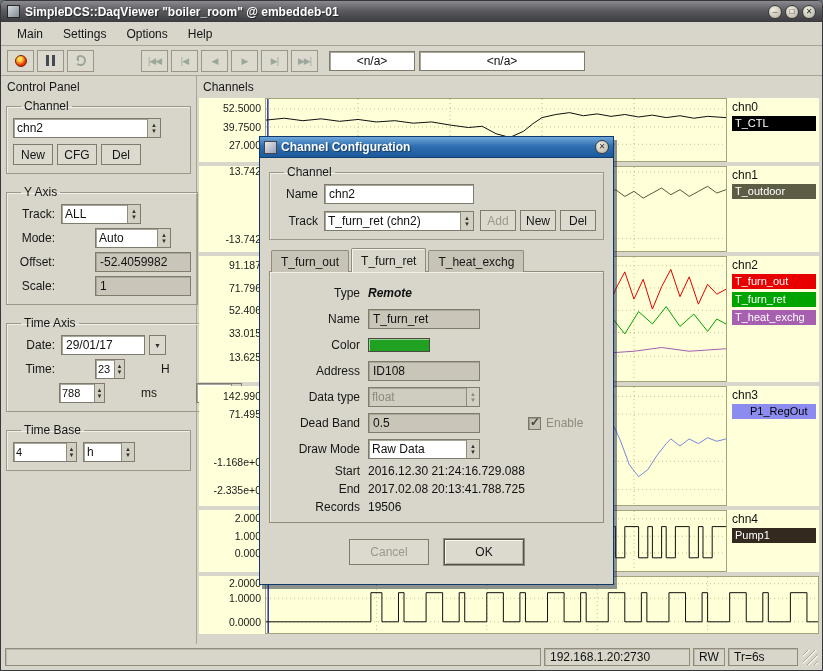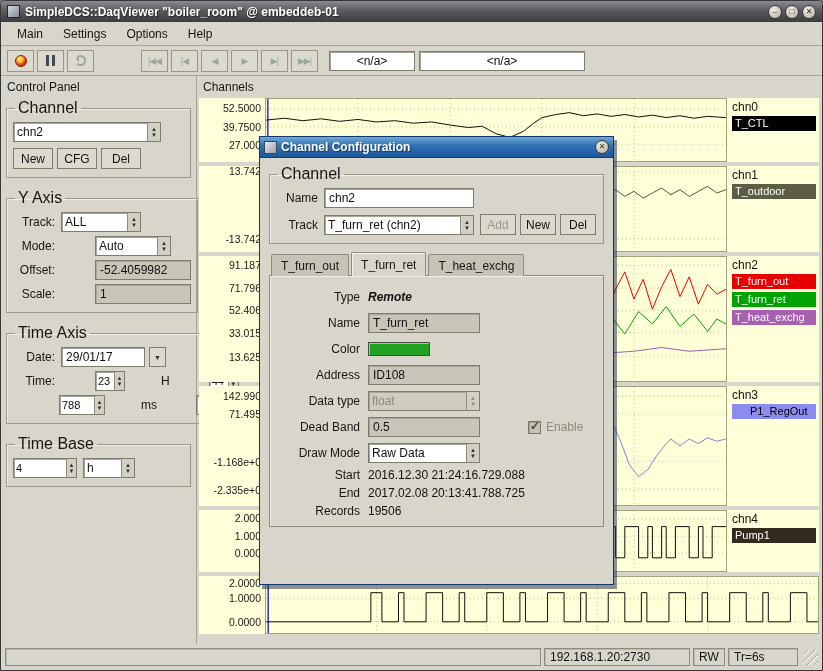--- a/index.html
+++ b/index.html
@@ -47,21 +47,21 @@
 .combo.disabled .arrows::before,.combo.disabled .arrows::after{color:#8e8a7c;}
 .btn3d{background:#dcd9cf;border:1px solid #7f7b6d;box-shadow:inset 1px 1px 0 #f8f6ee,inset -1px -1px 0 #b1ad a0;font-size:12px;color:#141414;display:flex;align-items:center;justify-content:center;height:21px;font-family:"Liberation Sans",sans-serif;}
 .btn3d.disabled{color:#9b978a;}
 .btn3d.default{border-color:#55514a;box-shadow:inset 1px 1px 0 #f8f6ee,inset -1px -1px 0 #b1ada0,0 0 0 1px #8f8b7d;}
 .drop{width:17px;height:20px;}
 .drop::after{content:"▼";font-size:7px;color:#2f2f2f;}
 .row{display:flex;align-items:center;}
 .lbl{font-size:12px;text-align:right;margin-right:6px;color:#161616;flex:0 0 auto;}
 .unit{font-size:12px;margin:0 5px 0 2px;color:#161616;}
 fieldset{border:1px solid #9c9888;box-shadow:inset 1px 1px 0 rgba(255,255,255,.6);margin:2px 5px 9px;padding:5px 6px 8px;}
-legend{font-size:16px;padding:0 3px;margin-left:2px;color:#161616;}
+legend{font-size:12px;padding:0 3px;margin-left:8px;color:#161616;}
 .panel-header{font-size:12px;color:#161616;padding:4px 6px 3px;}
 .cb{width:13px;height:13px;background:#c6c2b6;border:1px solid #7c7869;box-shadow:inset 1px 1px 0 #a19d90;position:relative;display:inline-block;flex:0 0 auto;}
 .cb.checked::after{content:"✓";position:absolute;left:1px;top:-3px;font-size:12px;font-weight:bold;color:#44443a;}
 .cb-lbl{font-size:12px;color:#8e8a7c;margin-left:5px;}
 
 
 .w30{width:30px;}.w36{width:36px;}.w40{width:40px;}.w42{width:42px;flex:0 0 42px;}.w46{width:46px;}
 .w52{width:52px;}.w64{width:64px;}.w76{width:76px;}.w80{width:80px;}.w84{width:84px;}
 .w96{width:96px;}.w104{width:80px;}.w112{width:112px;}.w148{width:148px;}.w150{width:150px;}
 .h26{height:26px;}
@@ -507,16 +507,20 @@
         <div class="frow tight">
           <span class="flbl">End</span>
           <span class="fval">2017.02.08 20:13:41.788.725</span>
         </div>
         <div class="frow tight">
           <span class="flbl">Records</span>
           <span class="fval">19506</span>
         </div>
       </div>
 
+      <div class="dlg-buttons">
+        <span class="btn3d w80 h26 disabled">Cancel</span>
+        <span class="btn3d w80 h26 default">OK</span>
+      </div>
     </div>
   </div>
 
 </div>
 
 </body></html>

